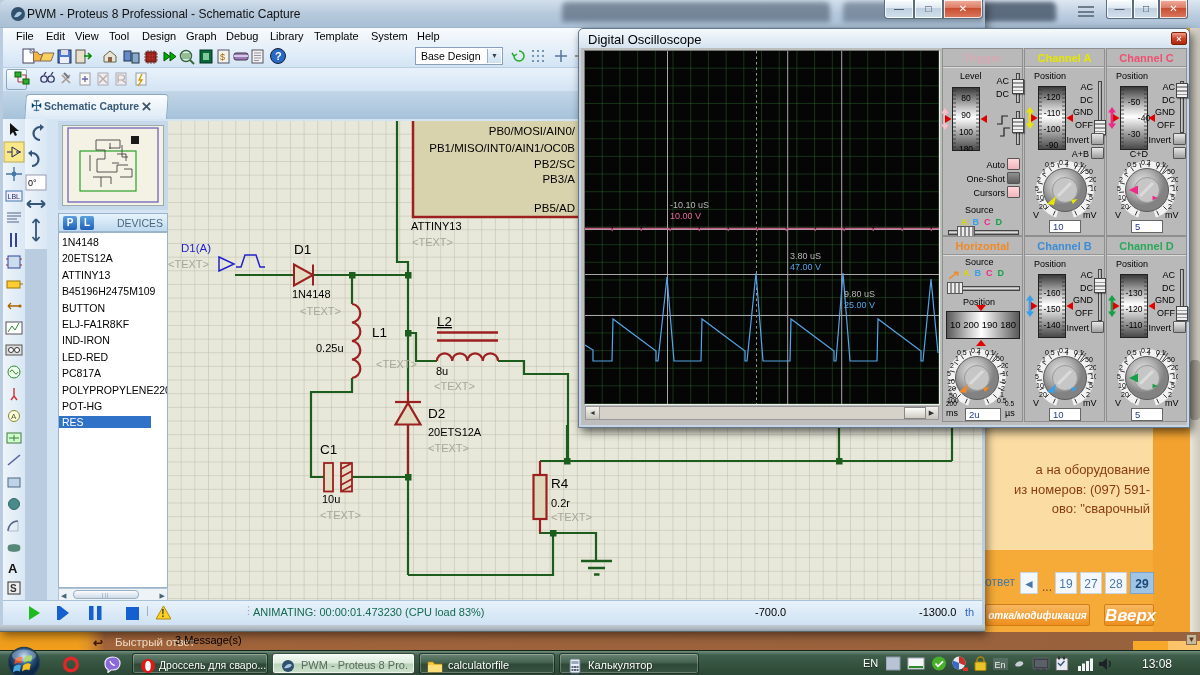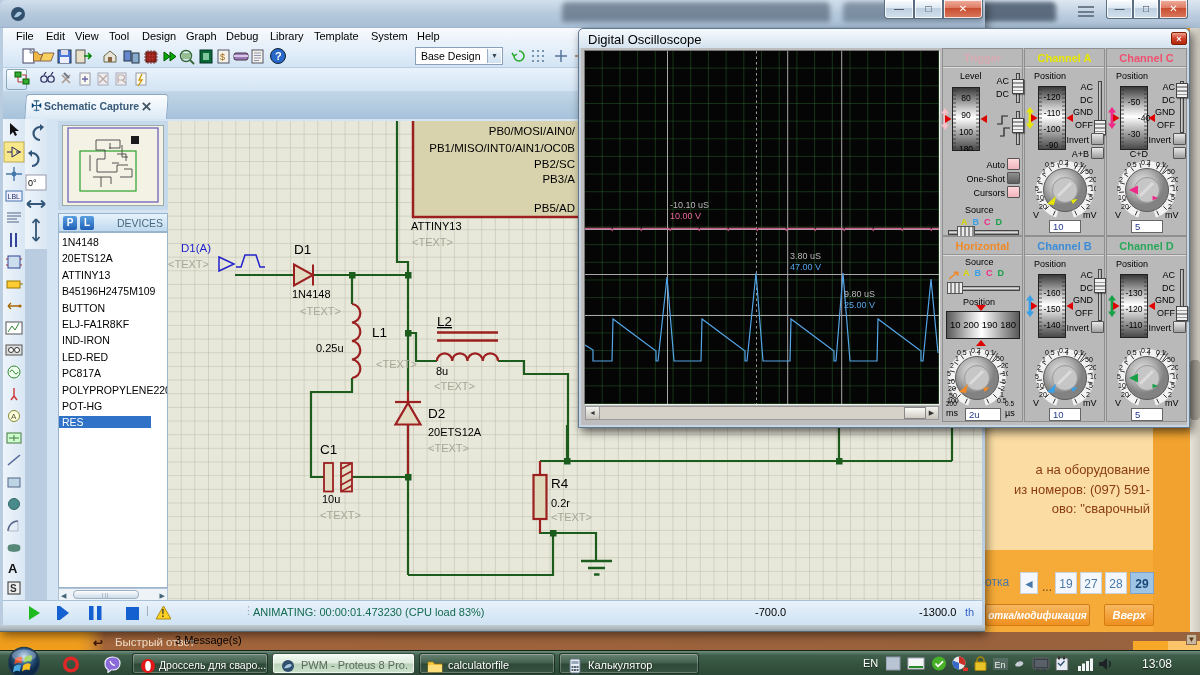--- a/index.html
+++ b/index.html
@@ -109,44 +109,45 @@
 <div class="abs" style="left:1153px;top:28px;width:37px;height:604px;background:#f2a32f;"></div>
 <div class="abs" style="left:1190px;top:28px;width:10px;height:604px;background:linear-gradient(90deg,#e8e4da,#cfcabe);"></div>
 <div class="abs" style="left:1190px;top:360px;width:10px;height:60px;background:#aaa49a;border-radius:4px;"></div>
 <div class="abs" style="left:985px;top:460px;width:165px;color:#8a3c10;font-size:13px;line-height:19.5px;">
   <div style="text-align:right;">а на оборудование</div>
   <div style="text-align:right;">из номеров: (097) 591-</div>
   <div style="text-align:right;">ово: "сварочный</div>
 </div>
 
 <div class="abs" style="left:985px;top:572px;width:210px;height:24px;font-size:12px;color:#4878a8;">
-  <span class="abs" style="left:0;top:3px;color:#4878a8;">отка</span>
+  <span class="abs" style="left:0;top:3px;color:#4878a8;">ответ</span>
   <span class="abs" style="left:35px;top:0;width:18px;height:22px;background:#f4f8fc;border:1px solid #c8d4e0;text-align:center;line-height:22px;color:#4878a8;">◄</span>
   <span class="abs" style="left:57px;top:8px;color:#6a4a20;">...</span>
   <span class="abs" style="left:70px;top:0;width:22px;height:22px;background:#f4f8fc;border:1px solid #c8d4e0;text-align:center;line-height:22px;">19</span>
   <span class="abs" style="left:95px;top:0;width:22px;height:22px;background:#f4f8fc;border:1px solid #c8d4e0;text-align:center;line-height:22px;">27</span>
   <span class="abs" style="left:120px;top:0;width:22px;height:22px;background:#f4f8fc;border:1px solid #c8d4e0;text-align:center;line-height:22px;">28</span>
   <span class="abs" style="left:145px;top:0;width:24px;height:22px;background:#9fc4e4;border:1px solid #7aa4cc;text-align:center;line-height:22px;color:#184878;font-weight:bold;">29</span>
 </div>
 
 <div class="abs" style="left:985px;top:604px;width:105px;height:22px;background:linear-gradient(#f8b860,#ee8f1e);border:1px solid #d07d14;border-radius:2px;color:#fff;font-weight:bold;font-style:italic;font-size:10px;text-align:center;line-height:21px;">отка/модификация</div>
-<div class="abs" style="left:1104px;top:604px;width:50px;height:22px;background:linear-gradient(#f8b860,#ee8f1e);border:1px solid #d07d14;border-radius:2px;color:#fff;font-weight:bold;font-style:italic;font-size:11px;text-align:center;line-height:21px;">Вверх</div>
+<div class="abs" style="left:1104px;top:604px;width:50px;height:22px;background:linear-gradient(#f8b860,#ee8f1e);border:1px solid #d07d14;border-radius:2px;color:#fff;font-weight:bold;font-style:italic;font-size:17px;text-align:center;line-height:21px;">Вверх</div>
 <div id="bottombar" class="abs"></div>
 <div class="abs" style="left:1133px;top:641px;width:35px;height:9px;background:#f8a828;"></div>
 <div class="abs" style="left:1168px;top:641px;width:32px;height:9px;background:#fbc36a;"></div>
 <div class="abs" style="left:93px;top:636px;width:16px;height:12px;color:#401808;font-size:12px;font-weight:bold;">↩</div>
 <div class="abs" style="left:115px;top:636px;width:150px;height:13px;color:#f4e0cc;font-size:11.5px;">Быстрый ответ</div>
 <div class="abs" style="left:1186px;top:634px;width:11px;height:11px;background:#c8b8a0;border:1px solid #8a6a4a;color:#5a3a1a;font-size:8px;text-align:center;line-height:10px;">▼</div>
 
 <div id="proteus" class="abs"></div>
 <div id="ptitle" class="abs">
   <svg class="abs" style="left:10px;top:6px;" width="16" height="16" viewBox="0 0 16 16">
     <circle cx="8" cy="8" r="7" fill="#30506e"></circle>
       <path d="M4 11 Q8 3 12 7 Q9 12 4 11Z" fill="#a8c8e0"></path>
   </svg>
+  <span class="txt">PWM - Proteus 8 Professional - Schematic Capture</span>
   <div class="abs" style="left:562px;top:2px;width:268px;height:20px;background:#4d5d70;border-radius:5px 5px 0 0;filter:blur(2.5px);opacity:.62;"></div>
   <div class="abs" style="left:843px;top:2px;width:140px;height:20px;background:#56687c;border-radius:5px 5px 0 0;filter:blur(2.5px);opacity:.6;"></div>
 </div>
 <div class="abs winbtn" style="left:884px;width:30px;border-radius:0 0 0 4px;">—</div>
 <div class="abs winbtn" style="left:914px;width:29px;">□</div>
 <div class="abs winbtn red" style="left:943px;width:40px;border-radius:0 0 4px 0;color:#fff;">✕</div>
 <div id="pmenu" class="abs">
   <span style="left:13px;">File</span>
     <span style="left:43px;">Edit</span>
     <span style="left:72px;">View</span>

